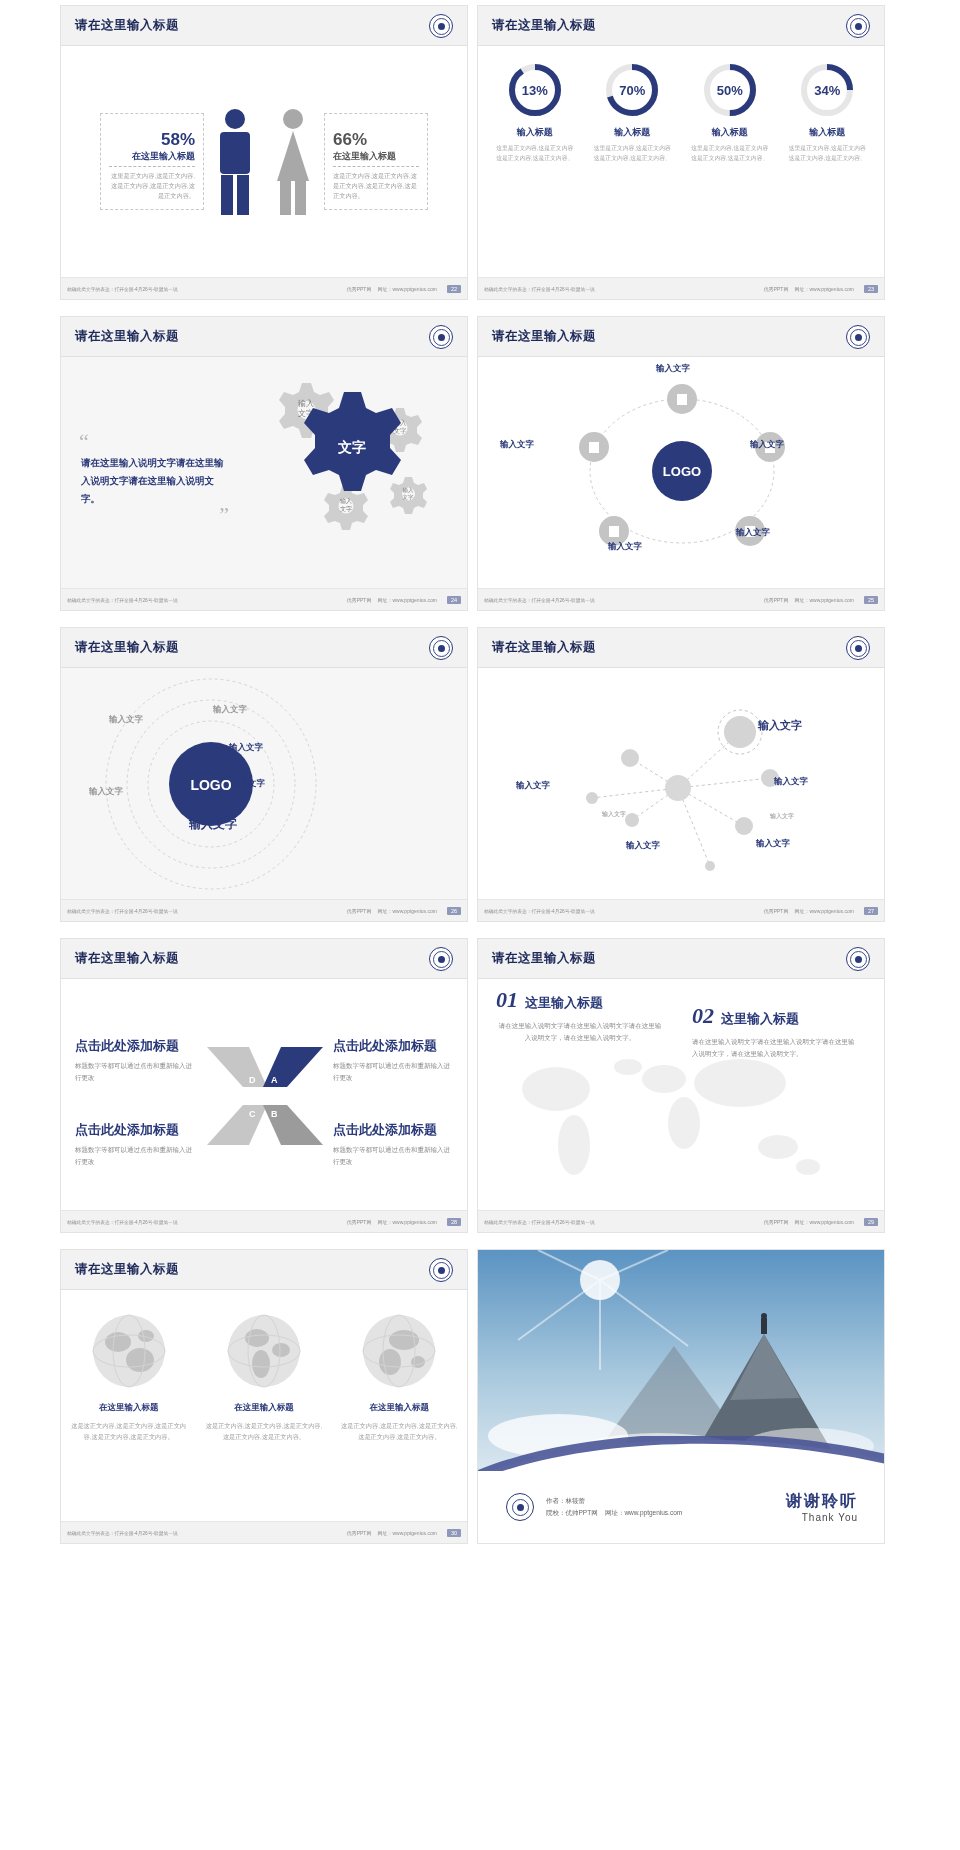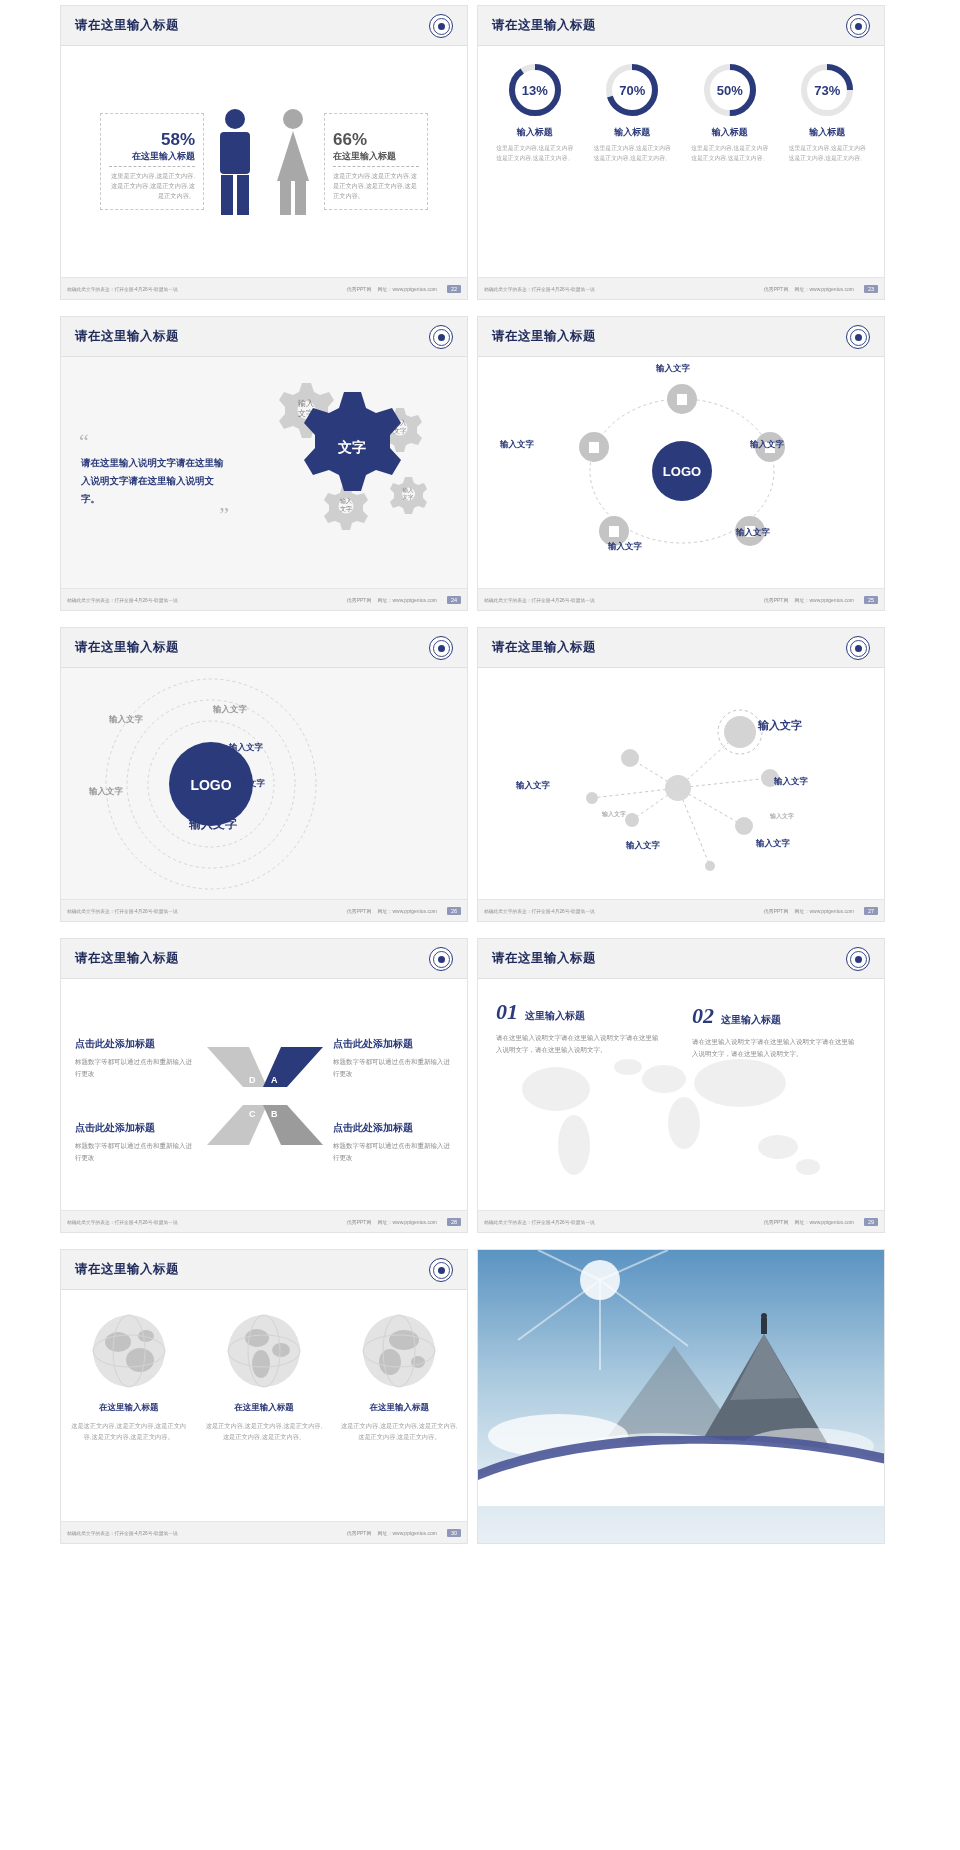--- a/index.html
+++ b/index.html
@@ -99,21 +99,21 @@
   .ring .val { font-size: 13px; font-weight: bold; color: #2b3a7a; position: relative; z-index: 2;}
   .ring-title { font-size: 9px; font-weight: bold; color: #2b3a7a; margin-bottom: 5px; }
   .ring-desc { font-size: 5.8px; color: #a0a0a0; line-height: 1.7; padding: 0 4px;}
   
   .quote-block { position: absolute; left: 18px; top: 78px; width: 150px; }
   .quote-mark { font-size: 22px; color: #b8b8b8; font-family: "Liberation Serif", serif; line-height: .6; }
   .quote-txt { font-size: 9.5px; color: #2b3a7a; font-weight: bold; line-height: 1.9; margin: 6px 0 0 2px;}
   .node-lbl { font-size: 8.5px; color: #2b3a7a; font-weight: bold; position: absolute; white-space: nowrap;}
   
   .txt-col { position: absolute; width: 118px; }
-  .txt-h { font-size: 10px; font-weight: bold; color: #2b3a7a; margin-bottom: 5px; }
+  .txt-h { font-size: 13px; font-weight: bold; color: #2b3a7a; margin-bottom: 5px; }
   .txt-p { font-size: 6.5px; color: #8a8a8a; line-height: 1.8; }
   
   .num { font-size: 22px; font-weight: bold; color: #2b3a7a; font-style: italic; font-family: "Liberation Serif", serif;}
   
   .globe-col { width: 118px; text-align: center; }
   .globe-h { font-size: 8.5px; font-weight: bold; color: #2b3a7a; margin: 8px 0 6px;}
   .globe-p { font-size: 6.2px; color: #9a9a9a; line-height: 1.8; }
   
   .final { background: linear-gradient(#6f9fc4 0%, #9cc0d8 45%, #cfe0ea 70%, #e9f0f5 100%); }
   .final-foot {
@@ -227,21 +227,21 @@
           </div>
           <div class="ring-title">输入标题</div>
           <div class="ring-desc">这里是正文内容,这是正文内容这是正文内容,这是正文内容。</div>
         </div>
         <div class="ring-col">
           <div class="ring">
             <svg width="56" height="56" viewBox="0 0 56 56" style="position:absolute;top:0;left:0;">
               <circle cx="28" cy="28" r="23" fill="none" stroke="#e6e6e6" stroke-width="6"></circle>
               <circle cx="28" cy="28" r="23" fill="none" stroke="#2b3a7a" stroke-width="6" stroke-dasharray="36 108" transform="rotate(-90 28 28)"></circle>
             </svg>
-            <span class="val">73%</span>
+            <span class="val">34%</span>
           </div>
           <div class="ring-title">输入标题</div>
           <div class="ring-desc">这里是正文内容,这是正文内容这是正文内容,这是正文内容。</div>
         </div>
       </div>
     </div>
     <div class="s-foot">
       <span class="foot-l">精确此类文字的表达：打开全国-4月26号-联盟第一说</span>
       <span class="foot-r">
         <span>优秀PPT网</span>
@@ -516,21 +516,21 @@
           <ellipse cx="78" cy="62" rx="34" ry="22"></ellipse>
             <ellipse cx="96" cy="118" rx="16" ry="30"></ellipse>
           <ellipse cx="186" cy="52" rx="22" ry="14"></ellipse>
             <ellipse cx="206" cy="96" rx="16" ry="26"></ellipse>
           <ellipse cx="262" cy="56" rx="46" ry="24"></ellipse>
             <ellipse cx="300" cy="120" rx="20" ry="12"></ellipse>
           <ellipse cx="330" cy="140" rx="12" ry="8"></ellipse>
             <ellipse cx="150" cy="40" rx="14" ry="8"></ellipse>
         </g>
       </svg>
-      <div style="position:absolute;left:18px;top:20px;width:168px;">
+      <div style="position:absolute;left:18px;top:8px;width:168px;text-align:center;">
         <div style="display:flex;align-items:baseline;gap:7px;">
           <span class="num">01</span>
           <span class="txt-h" style="margin:0;">这里输入标题</span>
         </div>
         <div class="txt-p" style="margin-top:7px;">请在这里输入说明文字请在这里输入说明文字请在这里输入说明文字，请在这里输入说明文字。</div>
       </div>
       <div style="position:absolute;left:214px;top:24px;width:168px;">
         <div style="display:flex;align-items:baseline;gap:7px;">
           <span class="num">02</span>
           <span class="txt-h" style="margin:0;">这里输入标题</span>
@@ -646,15 +646,32 @@
       <rect x="283" y="68" width="6" height="16" fill="#2d3540"></rect>
       <circle cx="286" cy="66" r="3" fill="#2d3540"></circle>
       <ellipse cx="80" cy="186" rx="70" ry="22" fill="#ffffff" opacity=".75"></ellipse>
       <ellipse cx="180" cy="205" rx="90" ry="22" fill="#ffffff" opacity=".6"></ellipse>
       <ellipse cx="330" cy="196" rx="66" ry="18" fill="#ffffff" opacity=".5"></ellipse>
     </svg>
     <svg width="408" height="70" viewBox="0 0 408 70" style="position:absolute;left:0;top:186px;">
       <path d="M0,40 C110,-4 280,-6 408,24 L408,70 L0,70 Z" fill="#ffffff"></path>
       <path d="M0,34 C110,-10 280,-12 408,18 L408,28 C280,-2 110,0 0,44 Z" fill="#4a5596" opacity=".9"></path>
     </svg>
+    <div class="final-foot">
+      <div class="seal" style="position:static;margin-left:28px;width:28px;height:28px;">
+          <span class="seal-core"></span>
+        </div>
+      <div style="margin-left:12px;">
+        <div class="credit">作者：林筱蕾</div>
+        <div class="credit">
+          <span>院校：优帅PPT网</span>
+          &nbsp;&nbsp;
+          <span>网址：www.pptgenius.com</span>
+        </div>
+      </div>
+      <div style="margin-left:auto;margin-right:26px;text-align:right;">
+        <div class="thanks-cn">谢谢聆听</div>
+        <div class="thanks-en">Thank You</div>
+      </div>
+    </div>
   </div>
 
 </div>
 
 </body></html>

